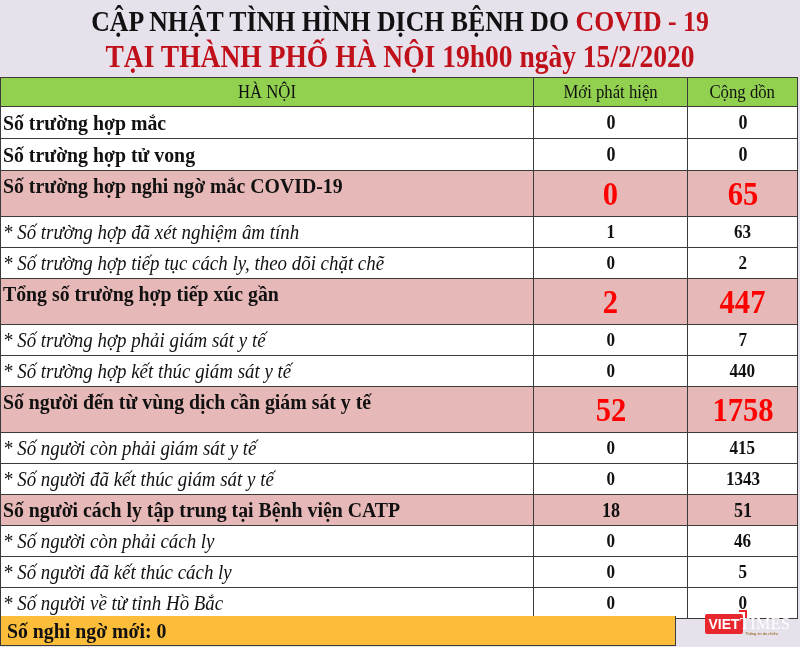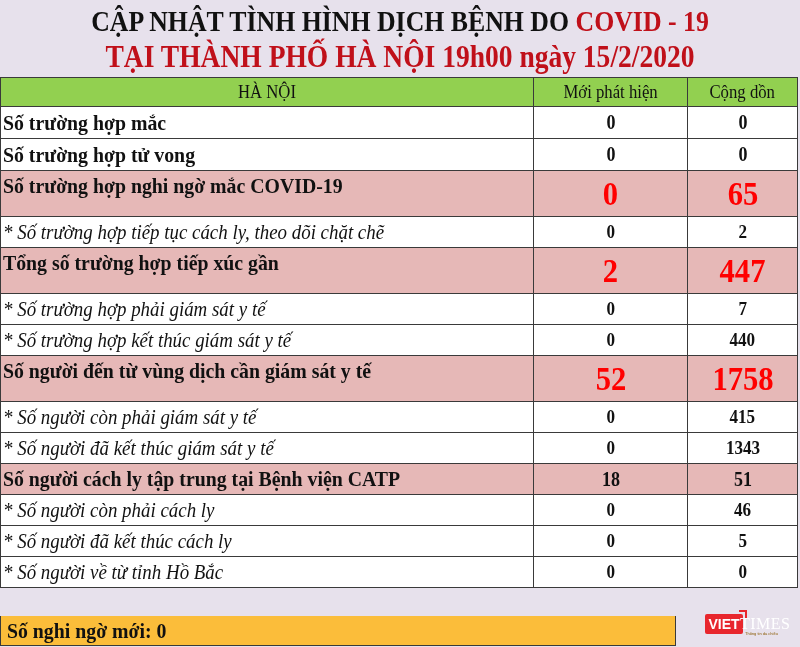--- a/index.html
+++ b/index.html
@@ -145,20 +145,25 @@
     <td class="label"><span class="lbl-inner">Số trường hợp tử vong</span></td>
     <td class="num"><span class="num-inner">0</span></td>
     <td class="num"><span class="num-inner">0</span></td>
   </tr>
   <tr class="hl tall">
     <td class="label"><span class="lbl-inner">Số trường hợp nghi ngờ mắc COVID-19</span></td>
     <td class="num"><span class="num-inner">0</span></td>
     <td class="num"><span class="num-inner">65</span></td>
   </tr>
   <tr class="sub">
+    <td class="label"><span class="lbl-inner">* Số trường hợp đã xét nghiệm âm tính</span></td>
+    <td class="num"><span class="num-inner">1</span></td>
+    <td class="num"><span class="num-inner">63</span></td>
+  </tr>
+  <tr class="sub">
     <td class="label"><span class="lbl-inner">* Số trường hợp tiếp tục cách ly, theo dõi chặt chẽ</span></td>
     <td class="num"><span class="num-inner">0</span></td>
     <td class="num"><span class="num-inner">2</span></td>
   </tr>
   <tr class="hl tall">
     <td class="label"><span class="lbl-inner">Tổng số trường hợp tiếp xúc gần</span></td>
     <td class="num"><span class="num-inner">2</span></td>
     <td class="num"><span class="num-inner">447</span></td>
   </tr>
   <tr class="sub">

